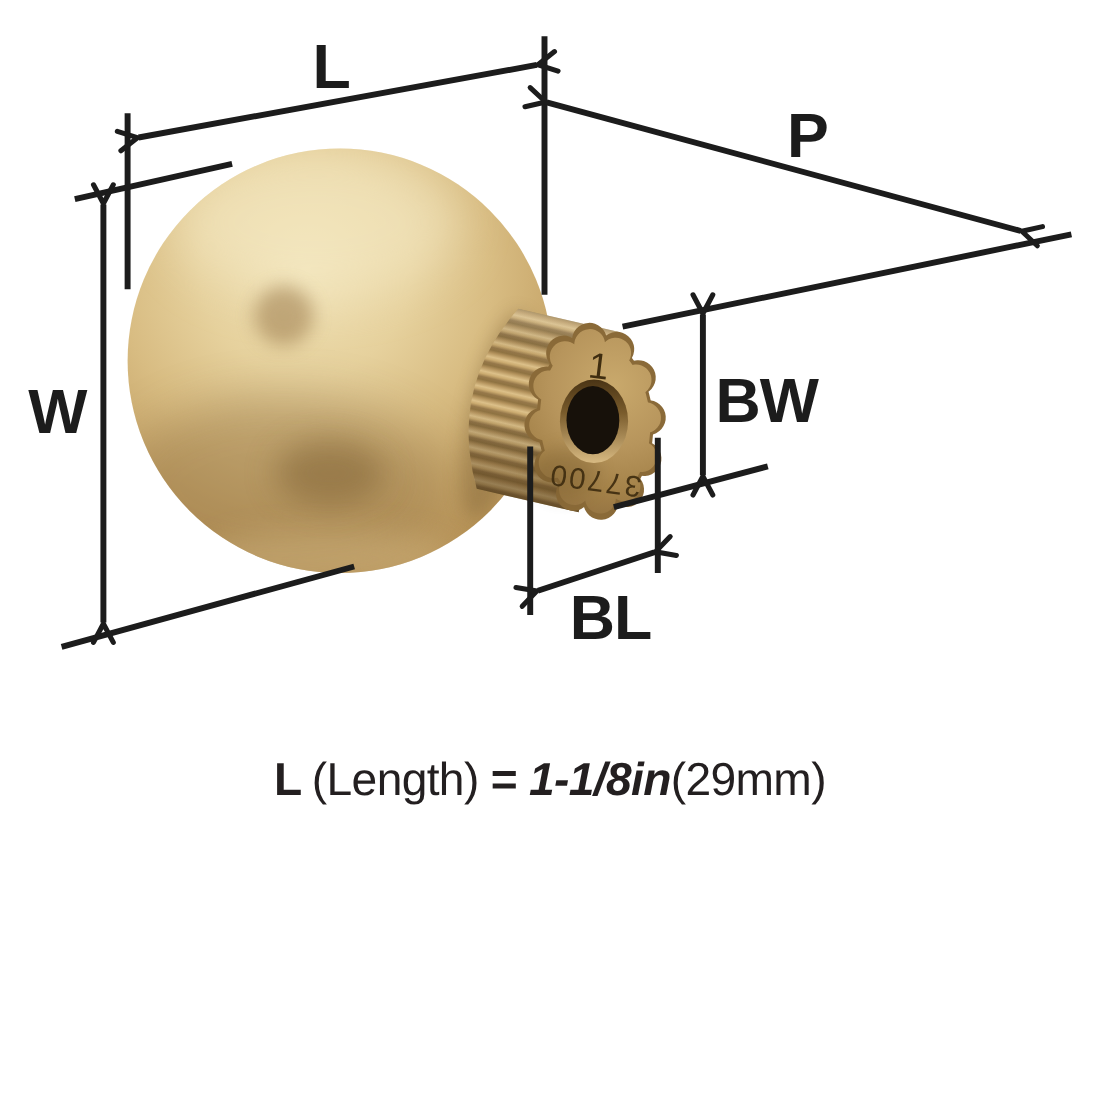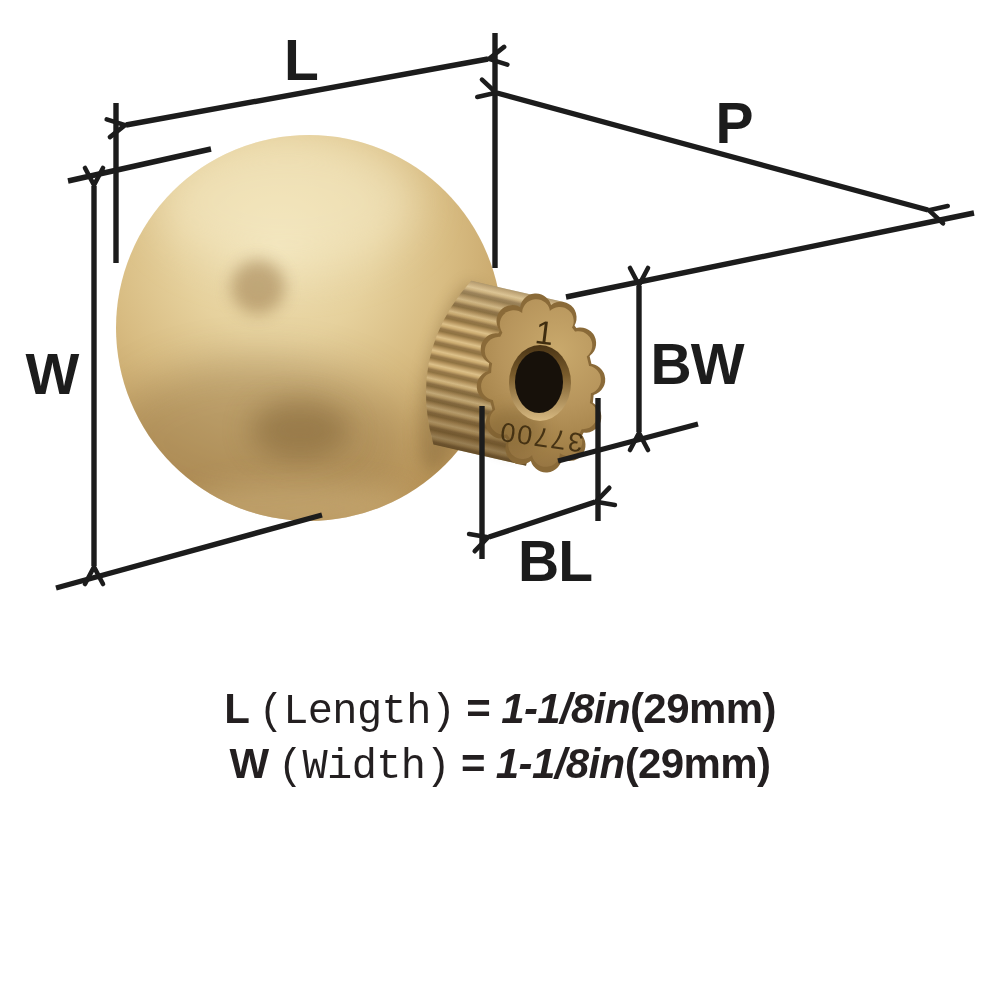--- a/index.html
+++ b/index.html
@@ -15,24 +15,24 @@
   .engrave{font-family:"Liberation Sans", sans-serif;fill:#3f2d10;}
   #specs{
     position:absolute;left:0;top:681px;width:1000px;
     text-align:center;color:#231f20;
   }
   .spec-line{
     height:55px;line-height:55px;font-size:42px;letter-spacing:-0.6px;
     white-space:nowrap;
   }
   .spec-abbr{font-weight:700;margin-right:0.22em;}
-  .spec-name{font-weight:400;margin-right:0.26em;font-family:Liberation Mono, monospace;}
+  .spec-name{font-weight:400;margin-right:0.26em;}
   .spec-eq{font-weight:700;margin-right:0.26em;}
   .spec-imp{font-weight:700;font-style:italic;}
-  .spec-met{font-weight:700;}
+  .spec-met{font-weight:400;}
 </style>
 </head>
 <body>
 
 <svg id="diagram" width="1000" height="660" viewBox="0 0 1000 660" xmlns="http://www.w3.org/2000/svg">
   <defs>
     <marker id="arrow" viewBox="0 0 26 26" refX="4" refY="13" markerWidth="26" markerHeight="26" markerUnits="userSpaceOnUse" orient="auto-start-reverse">
       <path d="M22 4 L5 13 L22 22" fill="none" stroke="#1c1c1c" stroke-width="4.6" stroke-linecap="round"></path>
     </marker>
 
@@ -177,16 +177,13 @@
     <text class="dim-label" x="52" y="394">W</text>
     <text class="dim-label" x="697" y="384">BW</text>
     <text class="dim-label" x="555" y="581">BL</text>
   </g>
 </svg>
 
 <div id="specs">
   <div class="spec-line">
     <span class="spec-abbr">L</span><span class="spec-name">(Length)</span><span class="spec-eq">=</span><span class="spec-imp">1-1/8in</span><span class="spec-met">(29mm)</span>
   </div>
-  <div class="spec-line">
-    <span class="spec-abbr">W</span><span class="spec-name">(Width)</span><span class="spec-eq">=</span><span class="spec-imp">1-1/8in</span><span class="spec-met">(29mm)</span>
-  </div>
 </div>
 
 </body></html>

